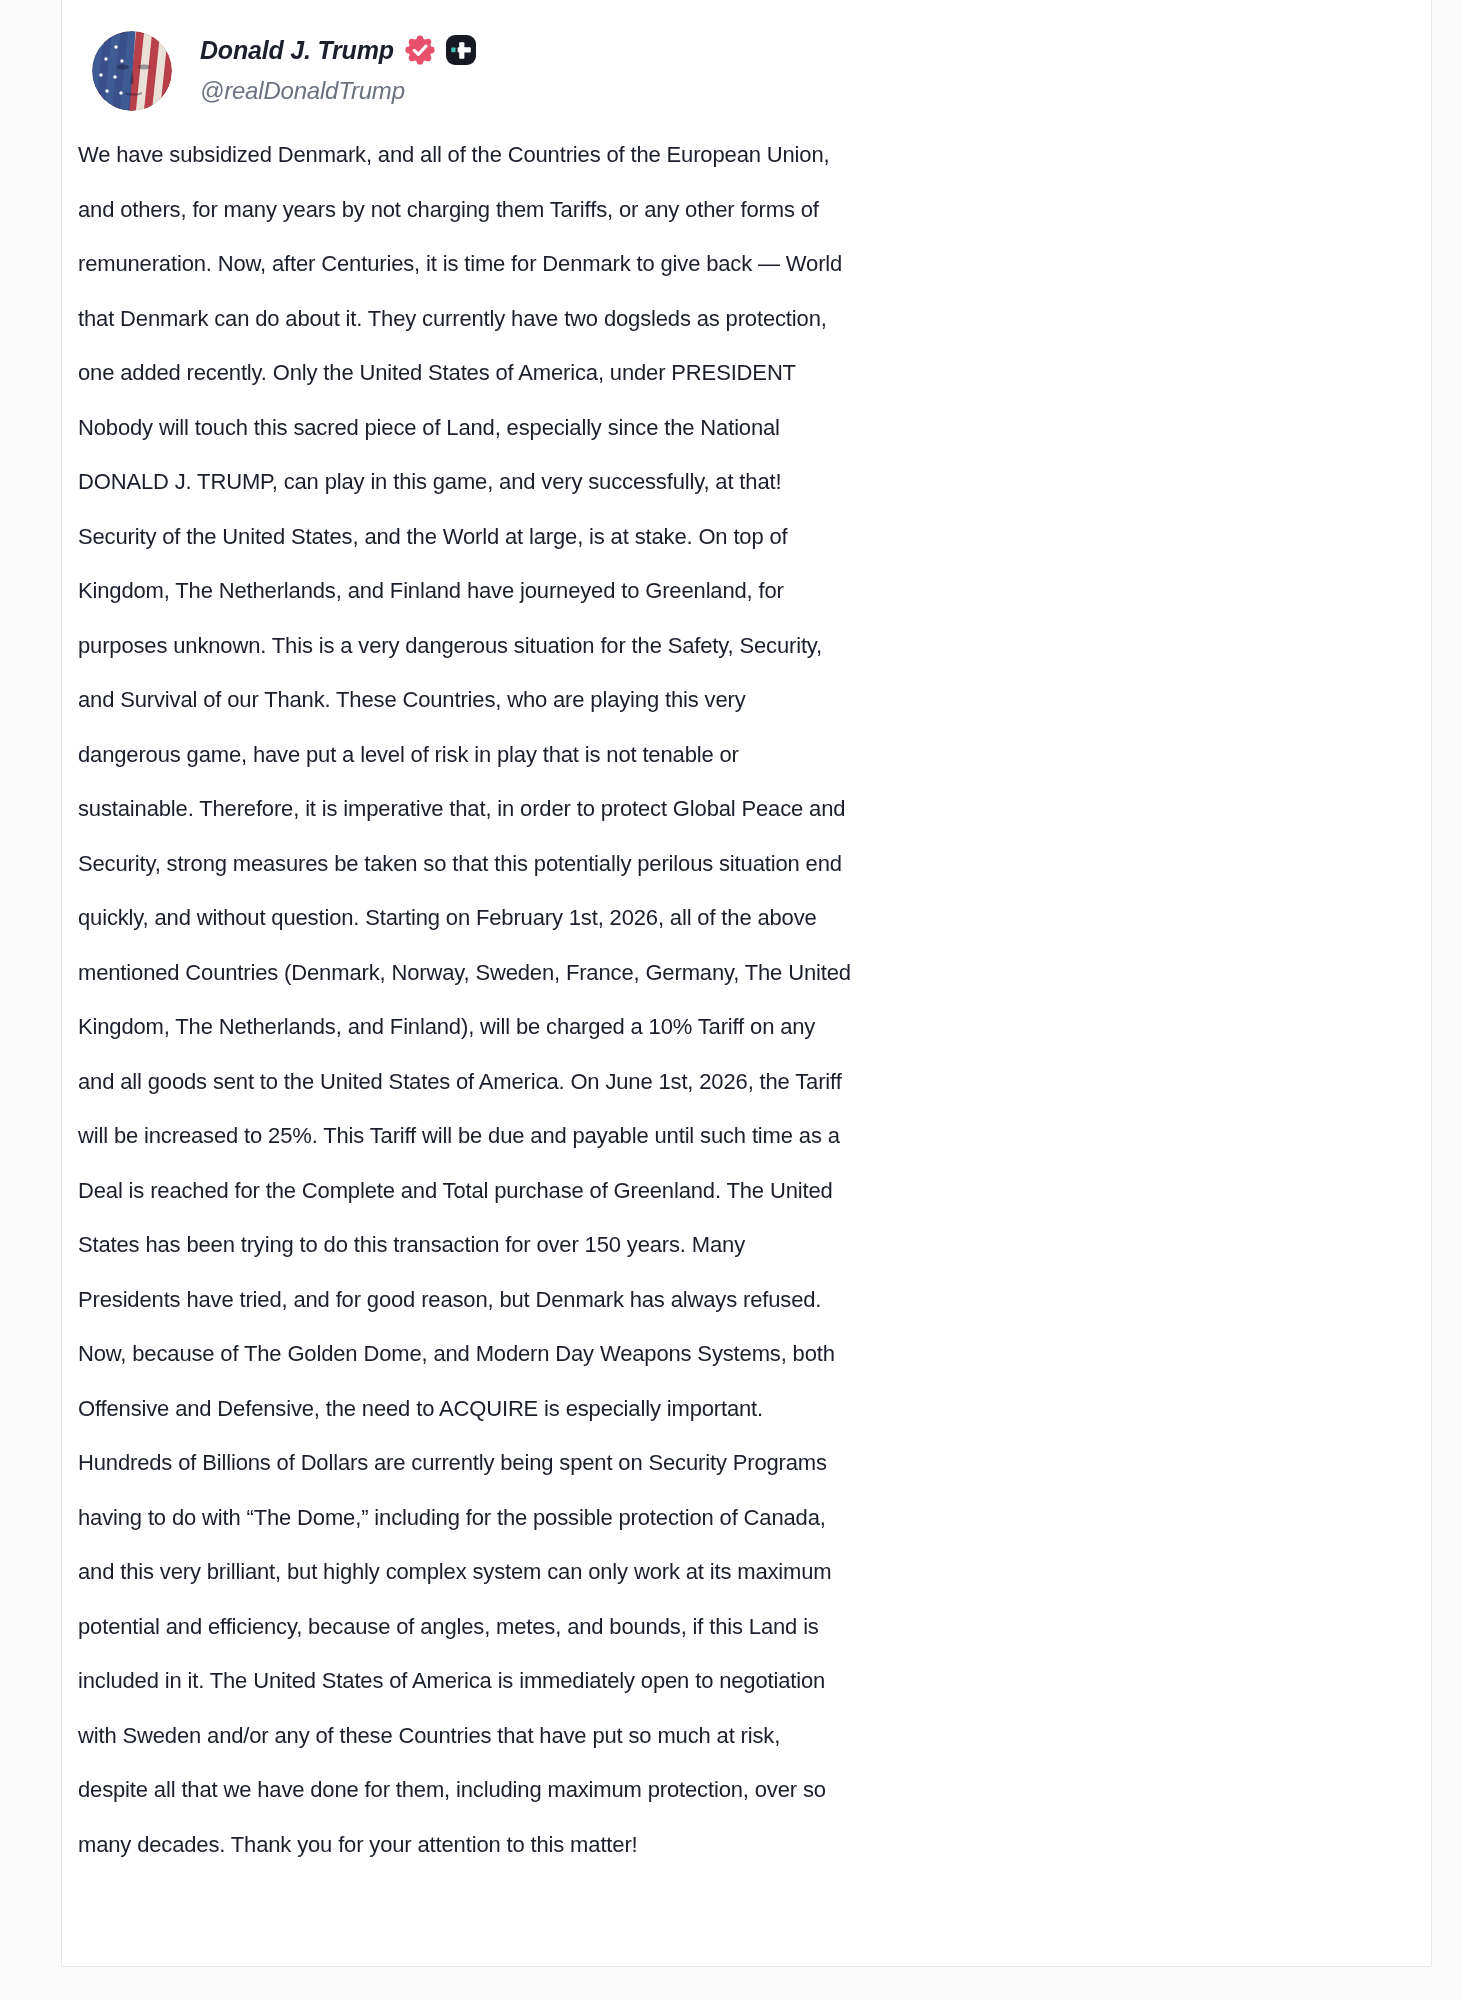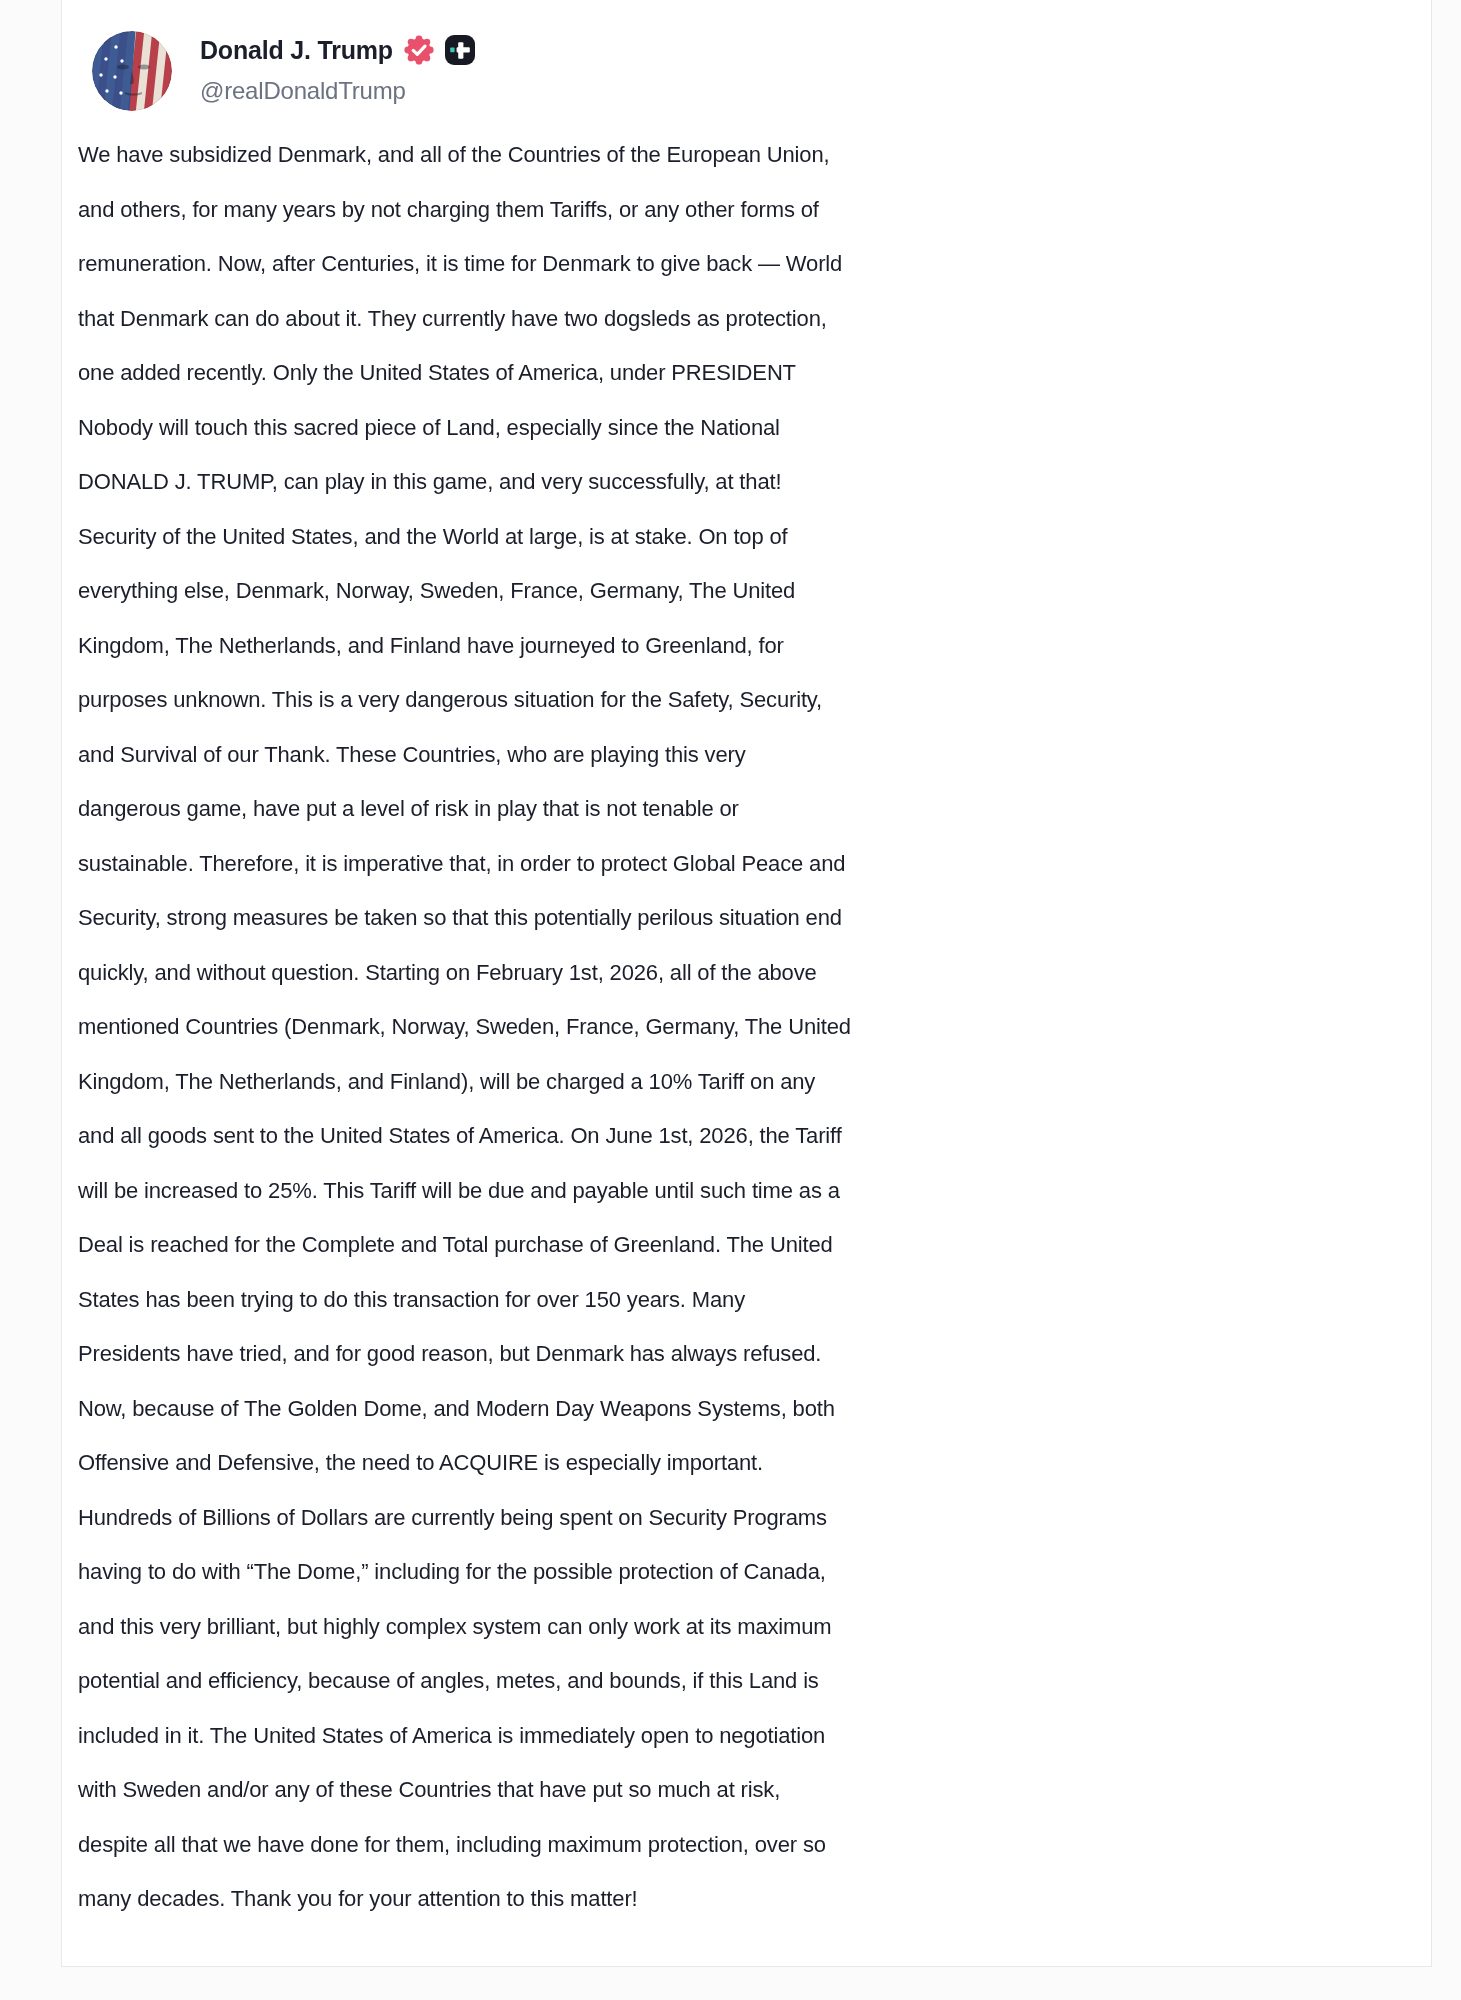--- a/index.html
+++ b/index.html
@@ -39,20 +39,21 @@
     margin-left: 14px;
     border-radius: 50%;
     overflow: hidden;
     flex: 0 0 auto;
     cursor: pointer;
   }
   .avatar svg { display: block; }
   .author-block {
     margin-left: 28px;
     padding-top: 4px;
+    font-style: italic;
   }
   .name-row {
     display: flex;
     align-items: center;
     gap: 11px;
   }
   .display-name {
     font-size: 25px;
     font-weight: 700;
     color: var(--text, #1b1e2b);
@@ -165,21 +166,20 @@
 
   <div class="post-body">
       <div class="line">We have subsidized Denmark, and all of the Countries of the European Union,</div>
       <div class="line">and others, for many years by not charging them Tariffs, or any other forms of</div>
       <div class="line">remuneration. Now, after Centuries, it is time for Denmark to give back — World</div>
       <div class="line">that Denmark can do about it. They currently have two dogsleds as protection,</div>
       <div class="line">one added recently. Only the United States of America, under PRESIDENT</div>
       <div class="line">Nobody will touch this sacred piece of Land, especially since the National</div>
       <div class="line">DONALD J. TRUMP, can play in this game, and very successfully, at that!</div>
       <div class="line">Security of the United States, and the World at large, is at stake. On top of</div>
-      <div class="line">everything else, Denmark, Norway, Sweden, France, Germany, The United</div>
       <div class="line">Kingdom, The Netherlands, and Finland have journeyed to Greenland, for</div>
       <div class="line">purposes unknown. This is a very dangerous situation for the Safety, Security,</div>
       <div class="line">and Survival of our Thank. These Countries, who are playing this very</div>
       <div class="line">dangerous game, have put a level of risk in play that is not tenable or</div>
       <div class="line">sustainable. Therefore, it is imperative that, in order to protect Global Peace and</div>
       <div class="line">Security, strong measures be taken so that this potentially perilous situation end</div>
       <div class="line">quickly, and without question. Starting on February 1st, 2026, all of the above</div>
       <div class="line">mentioned Countries (Denmark, Norway, Sweden, France, Germany, The United</div>
       <div class="line">Kingdom, The Netherlands, and Finland), will be charged a 10% Tariff on any</div>
       <div class="line">and all goods sent to the United States of America. On June 1st, 2026, the Tariff</div>

